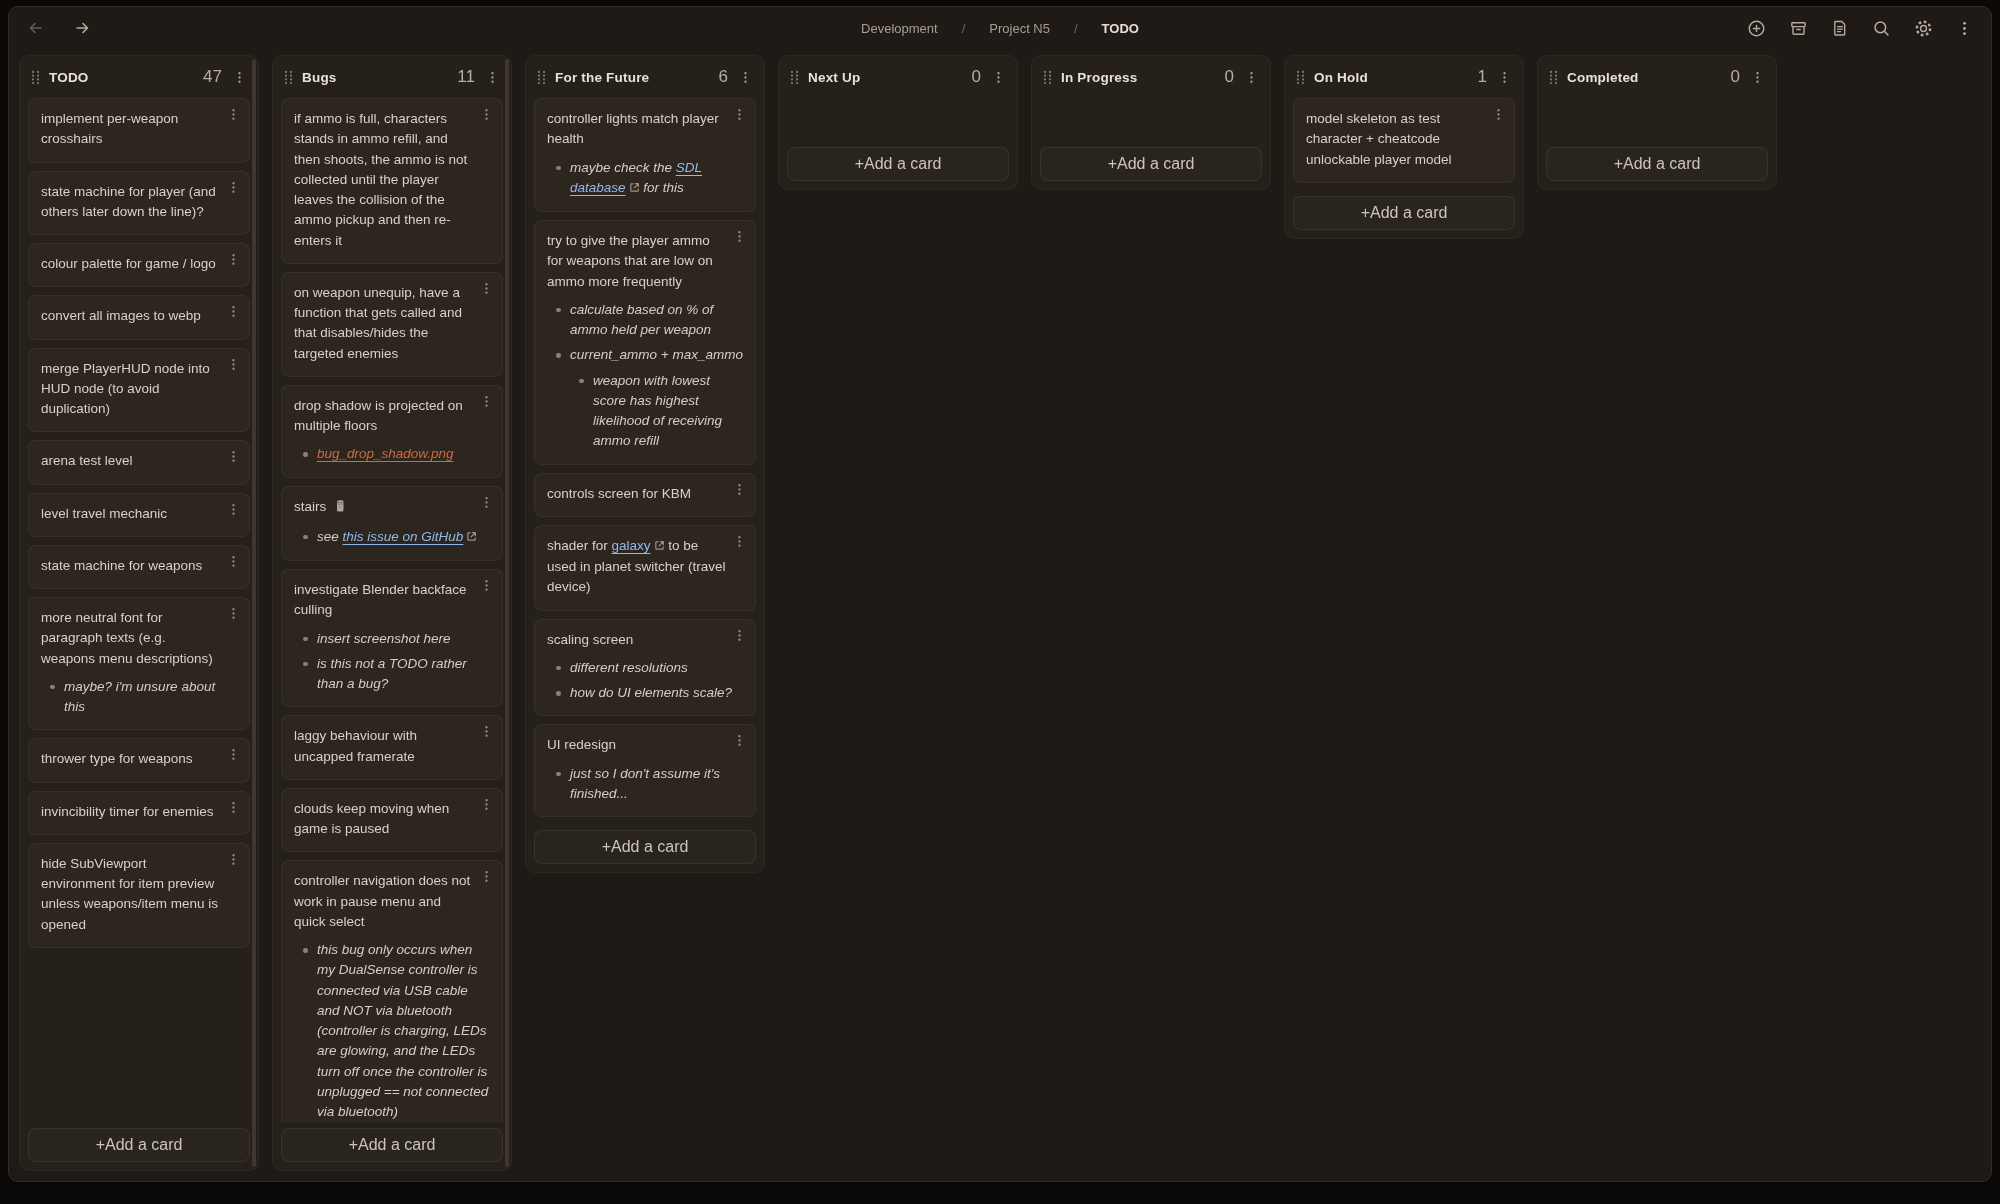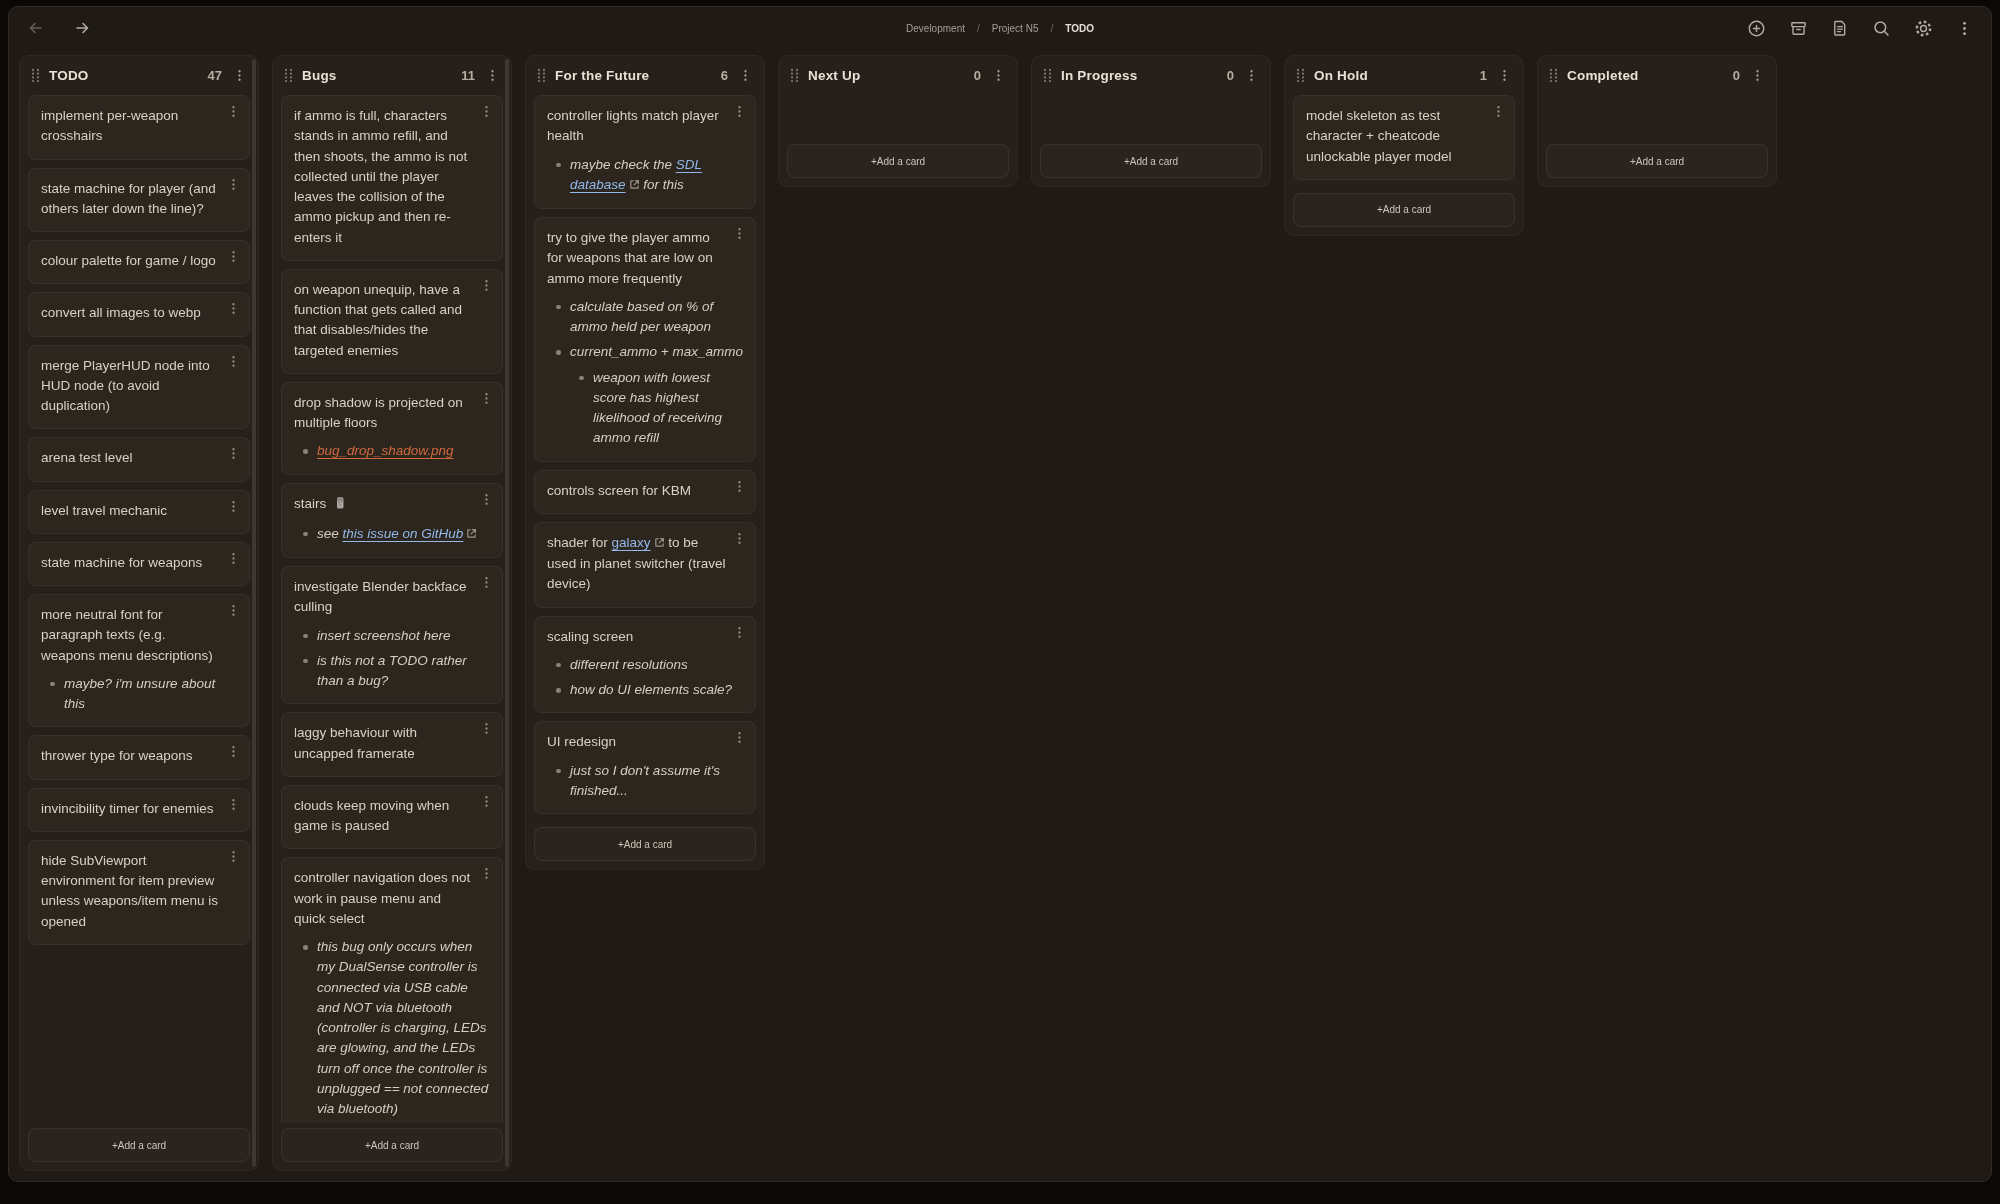--- a/index.html
+++ b/index.html
@@ -21,21 +21,21 @@
     position: relative; height: 42px;
     display: flex; align-items: center;
     padding: 0 18px;
   }
   .nav-arrows { display:flex; gap:28px; align-items:center; }
   .nav-arrows .icon-btn svg { display:block; }
   .icon-btn { color:#b4aba0; cursor:pointer; display:flex; align-items:center; }
   .icon-btn.dim { color:#655d55; }
   #breadcrumb {
     position:absolute; left:50%; top:50%; transform:translate(-50%,-50%);
-    font-size:10px; color:#a79e93; display:flex; gap:12px; white-space:nowrap;
+    font-size:13px; color:#a79e93; display:flex; gap:24px; white-space:nowrap;
   }
   #breadcrumb .sep { color:#6e665d; }
   #breadcrumb .current { color:#e6ded4; font-weight:600; }
   .topbar-right { margin-left:auto; display:flex; gap:23px; align-items:center; }
   
   #board {
     position:absolute; top:42px; bottom:0; left:0; right:0;
     display:flex; align-items:flex-start; gap:13px;
     padding: 6px 10px 10px;
   }
@@ -48,21 +48,21 @@
     max-height:100%;
     position:relative;
   }
   .column.full { height:100%; }
   .col-header {
     display:flex; align-items:center; gap:9px;
     padding:11px 10px 9px 11px; flex:none;
   }
   .drag-handle { color:#7c7469; display:flex; cursor:grab; }
   .col-title { font-size:13.5px; font-weight:700; color:#e9e1d7; letter-spacing:.2px; }
-  .col-count { margin-left:auto; font-size:13px; color:#b7aea3;font-weight:bold; }
+  .col-count { margin-left:auto; font-size:17px; color:#b7aea3; }
   .col-menu { color:#a89f94; cursor:pointer; display:flex; padding:2px; }
   .cards {
     padding:2px 8px 0; overflow:hidden; position:relative;
     min-height:46px;
   }
   .column.full .cards { flex:1; }
   .card {
     position:relative;
     background: var(--card-bg,#2c261f);
     border:1px solid rgba(255,255,255,0.05);
@@ -105,21 +105,21 @@
   .scroll-thumb {
     position:absolute; right:2px; top:3px; bottom:3px; width:4px;
     border-radius:2px; background:#3f372f; cursor:pointer;
   }
   .add-card {
     flex:none; margin:5px 8px 8px; height:34px;
     display:flex; align-items:center; justify-content:center;
     background: rgba(255,255,255,0.018);
     border:1px solid rgba(255,255,255,0.07);
     border-radius:8px;
-    color:#cdc5ba; font-size:10px; cursor:pointer;
+    color:#cdc5ba; font-size:16px; cursor:pointer;
   }
 </style>
 </head>
 <body>
 
 <div id="window">
 
   <div id="topbar">
     <div class="nav-arrows">
       <span class="icon-btn dim">

